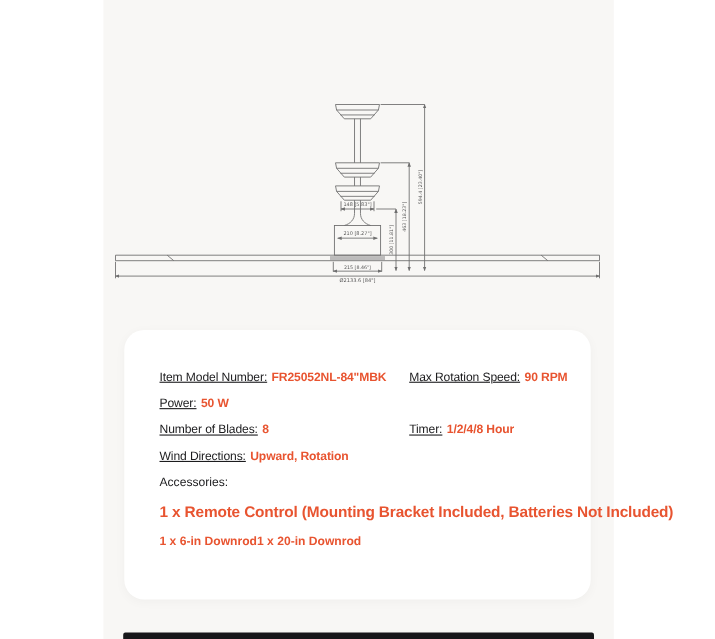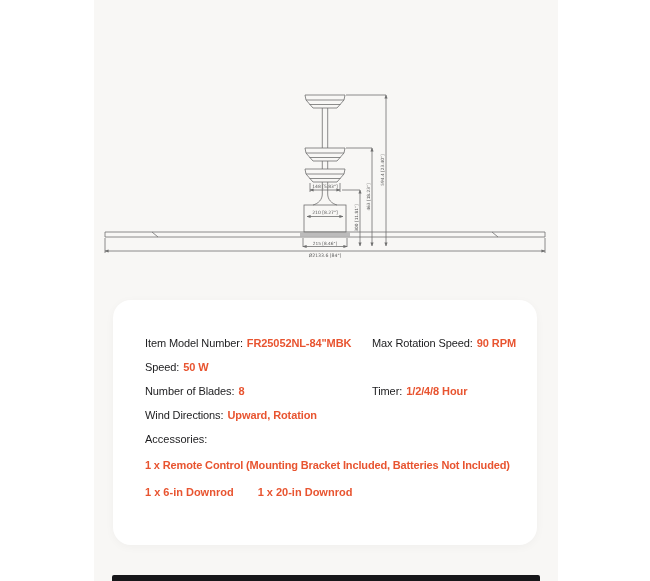--- a/index.html
+++ b/index.html
@@ -15,27 +15,27 @@
   svg.diagram{position:absolute;left:0;top:0;width:650px;height:290px;display:block;}
   svg.diagram text{font-family:"DejaVu Sans",sans-serif;fill:#5a5a5a;}
 
   
   .card{position:absolute;left:113px;top:300px;width:424px;height:245px;background:#ffffff;
         border-radius:18px;box-shadow:0 2px 10px rgba(0,0,0,0.035);
         padding:31px 0 0 32px;box-sizing:border-box;}
   .spec-grid{width:372px;}
   .spec-row{display:grid;grid-template-columns:227px 1fr;}
   .spec-item{line-height:24px;font-size:11px;letter-spacing:-0.1px;white-space:nowrap;}
-  .lab{color:#1c1c1e;margin-right:4px;font-weight:500;}
+  .lab{color:#1c1c1e;margin-right:4px;font-weight:500;text-decoration:underline;}
   .val{color:#e85430;font-weight:700;}
   .acc-label{line-height:24px;font-size:11px;color:#1c1c1e;font-weight:400;}
-  .acc-line{margin-top:2px;line-height:24px;font-size:11px;letter-spacing:-0.15px;
+  .acc-line{margin-top:2px;line-height:24px;font-size:14px;letter-spacing:-0.15px;
             color:#e85430;font-weight:700;white-space:nowrap;}
   .downrods{margin-top:3px;line-height:24px;font-size:11px;color:#e85430;font-weight:700;
-            display:flex;gap:24px;white-space:nowrap;}
+            display:flex;white-space:nowrap;}
 
   
   .next-bar{position:absolute;left:112px;top:575px;width:428px;height:6px;background:#17171a;
             border-radius:2px 2px 0 0;}
 </style>
 </head>
 <body>
 
 <div class="stage">
 
@@ -142,21 +142,21 @@
         <div class="spec-item">
           <span class="lab">Item Model Number:</span><span class="val">FR25052NL-84"MBK</span>
         </div>
         <div class="spec-item">
           <span class="lab">Max Rotation Speed:</span><span class="val">90 RPM</span>
         </div>
       </div>
 
       <div class="spec-row">
         <div class="spec-item">
-          <span class="lab">Speed:</span><span class="val">50 W</span>
+          <span class="lab">Power:</span><span class="val">50 W</span>
         </div>
       </div>
 
       <div class="spec-row">
         <div class="spec-item">
           <span class="lab">Number of Blades:</span><span class="val">8</span>
         </div>
         <div class="spec-item">
           <span class="lab">Timer:</span><span class="val">1/2/4/8 Hour</span>
         </div>

